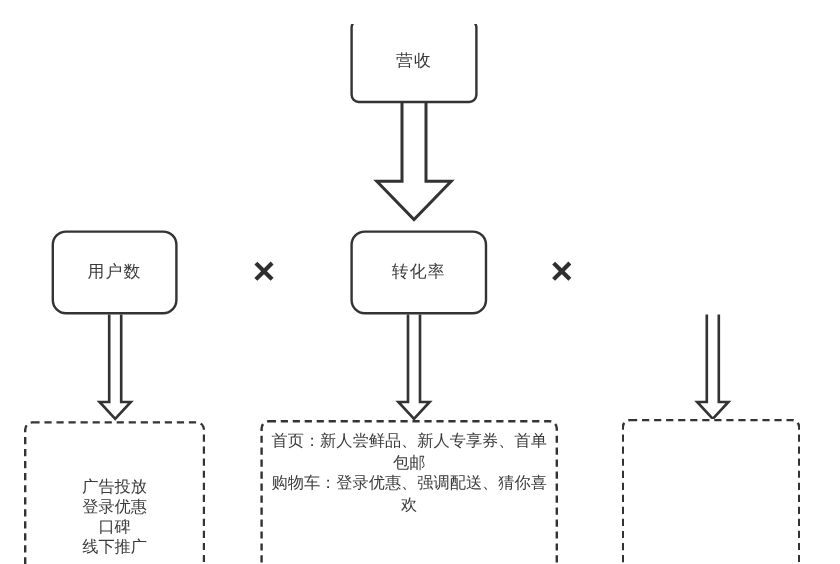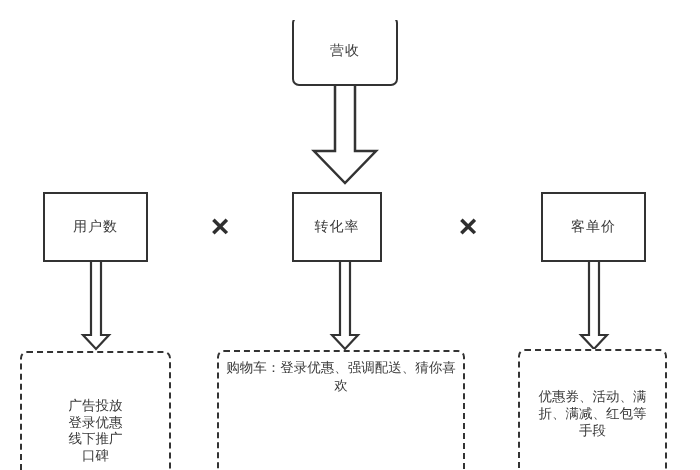--- a/index.html
+++ b/index.html
@@ -24,24 +24,24 @@
     box-sizing: border-box;
     border: 2.5px solid #333333;
     background: #ffffff;
     display: flex;
     align-items: center;
     justify-content: center;
     font-size: 14px;
     letter-spacing: 1px;
   }
   .node.rounded { border-radius: 7px; }
-  .node.square  { border-radius: 0; }
+  .node.square  { border-radius: 12px; }
   #revenue-box    { left: 292px; top: -4px;  width: 106px; height: 70px; }
   #users-box      { left: 43px;  top: 172px; width: 105px; height: 70px; }
-  #conversion-box { left: 292px; top: 172px; width: 90px; height: 70px; }
+  #conversion-box { left: 292px; top: 172px; width: 114px; height: 70px; }
   #price-box      { left: 541px; top: 172px; width: 105px; height: 70px; }
 
   .operator {
     position: absolute;
     width: 40px; height: 40px;
     display: flex; align-items: center; justify-content: center;
     font-size: 32px;
     font-weight: 700;
     color: #2f2f2f;
     top: 186px;
@@ -102,34 +102,31 @@
   </div>
 
   <div class="operator" id="multiply-operator-1">×</div>
 
   <div class="node square" id="conversion-box">
     <span>转化率</span>
   </div>
 
   <div class="operator" id="multiply-operator-2">×</div>
 
-  <div class="node square" id="price-box">
-    <span>客单价</span>
-  </div>
 
   <div class="detail-box" id="users-details-box">
     <p>广告投放</p>
     <p>登录优惠</p>
+    <p>口碑</p>
     <p>线下推广</p>
-    <p>口碑</p>
   </div>
 
   <div class="detail-box" id="conversion-details-box">
+    <p>首页：新人尝鲜品、新人专享券、首单包邮</p>
     <p>购物车：登录优惠、强调配送、猜你喜欢</p>
   </div>
 
   <div class="detail-box" id="price-details-box">
     <div class="narrow">
-      <p>优惠券、活动、满折、满减、红包等手段</p>
     </div>
   </div>
 
 </div>
 
 </body></html>

